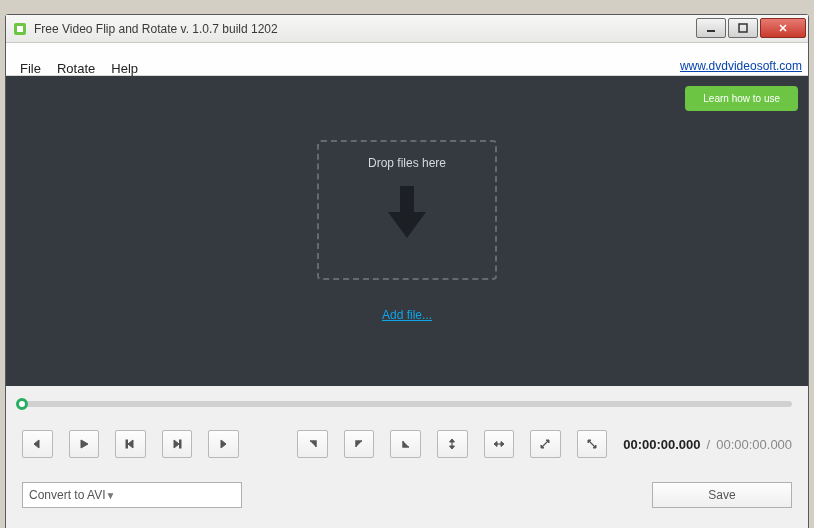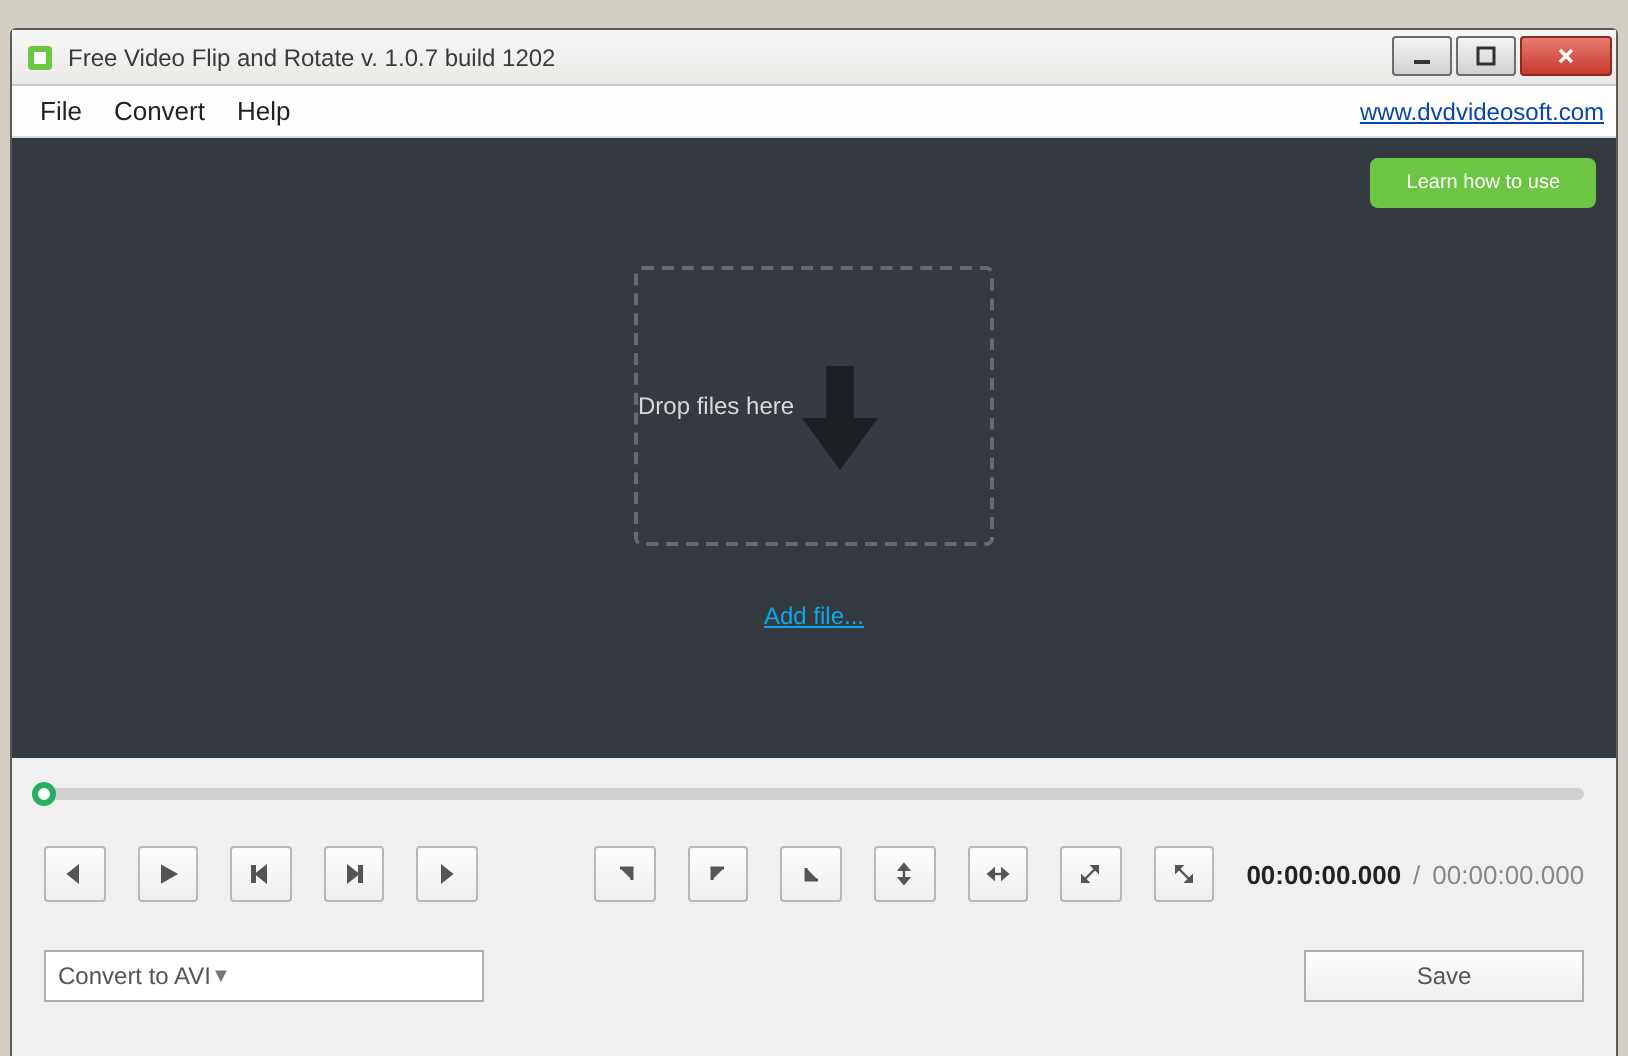--- a/index.html
+++ b/index.html
@@ -5,27 +5,27 @@
 * { box-sizing: border-box; margin: 0; padding: 0; font-family: "Segoe UI", Tahoma, sans-serif; }
 body { background: #d4cfc5; width: 814px; height: 528px; overflow: hidden; }
 .window { position: absolute; left: 5px; top: 14px; width: 804px; height: 518px; background: #f0f0f0; border: 1px solid #5a5a5a; border-radius: 3px 3px 0 0; display: flex; flex-direction: column; }
 .titlebar { height: 28px; background: linear-gradient(#f7f7f7,#e9e9e6); display: flex; align-items: center; border-bottom: 1px solid #c8c8c8; }
 .titlebar .app-icon { width: 16px; height: 16px; margin: 0 6px; }
 .titlebar .title { font-size: 12px; color: #3a3a3a; flex: 1; }
 .window-controls { display: flex; }
 .win-btn { width: 30px; height: 20px; margin-top:-2px; border: 1px solid #6b6b6b; border-radius: 2px; margin-right: 2px; display:flex; align-items:center; justify-content:center; background: linear-gradient(#f4f4f4,#d1d1d1); cursor:pointer;}
 .win-btn.close { background: linear-gradient(#e77a73,#c83a2c); border-color:#8c2a20; width:46px;}
 .win-btn svg { width:10px; height:10px; }
-.menubar { height: 26px; background: #fefefe; display:flex; align-items:center; padding: 3px 6px; border-bottom:1px solid #d8d8d8; font-size: 13px; color:#222;}
+.menubar { height: 26px; background: #fefefe; display:flex; align-items:flex-start; padding: 16px 6px; border-bottom:1px solid #d8d8d8; font-size: 13px; color:#222;}
 .menubar .menu-item { padding: 2px 8px; cursor:pointer; }
 .menubar .spacer { flex:1; }
 .menubar .site-link { color: #0645ad; text-decoration: underline; font-size:12px; cursor:pointer;}
 .preview { background:#353a40; margin:0; height:310px; position:relative; display:flex; flex-direction:column; align-items:center; justify-content:center; }
 .learn-btn { position:absolute; top:10px; right:10px; background:#6cc644; color:#fff; font-size:10px; border:none; border-radius:4px; padding:7px 18px; cursor:pointer; }
-.dropzone { width:180px; height:140px; border:2px dashed #646a72; border-radius:4px; display:flex; flex-direction:row; align-items:center; justify-content:flex-start; padding-top:14px; }
+.dropzone { width:180px; height:140px; border:2px dashed #646a72; border-radius:4px; display:flex; flex-direction:column; align-items:center; justify-content:flex-start; padding-top:14px; }
 .dropzone .dz-text { color:#d7d9db; font-size:12px; margin-bottom:14px;}
 .arrow-down { width:46px; height:58px; fill:#1c1f24; }
 .add-file { color:#0ea5e9; font-size:12px; margin-top:28px; text-decoration: underline; cursor:pointer; }
 .seekbar { height:26px; padding:10px 16px 0 16px; display:flex; align-items:center; }
 .seek-track { flex:1; height:6px; background:#d0d0d0; border-radius:3px; position:relative; }
 .seek-thumb { position:absolute; left:0; top:50%; transform:translate(-50%,-50%); width:12px; height:12px; border-radius:50%; background:#fff; border:3px solid #27ae60; cursor:pointer;}
 .toolbar { display:flex; align-items:center; padding:18px 16px 8px 16px; gap:16px; }
 .tb-btn { width:32px; height:28px; background:linear-gradient(#fdfdfd,#efefef); border:1px solid #b8b8b8; border-radius:2px; display:flex; align-items:center; justify-content:center; cursor:pointer; }
 .tb-btn svg { width:12px; height:12px; stroke:#555; fill:#555; }
 .tb-gap { width:28px; }
@@ -63,21 +63,21 @@
       <div class="win-btn close">
           <svg viewBox="0 0 10 10">
             <path d="M2 2 L8 8 M8 2 L2 8" stroke="#fff" stroke-width="1.6"></path>
           </svg>
         </div>
     </div>
   </div>
 
   <div class="menubar">
     <span class="menu-item">File</span>
-    <span class="menu-item">Convert</span>
+    <span class="menu-item">Rotate</span>
     <span class="menu-item">Help</span>
     <span class="spacer"></span>
     <span class="site-link">www.dvdvideosoft.com</span>
   </div>
 
   <div class="preview">
     <button class="learn-btn">Learn how to use</button>
     <div class="dropzone">
       <span class="dz-text">Drop files here</span>
       <svg class="arrow-down" viewBox="0 0 46 58">

